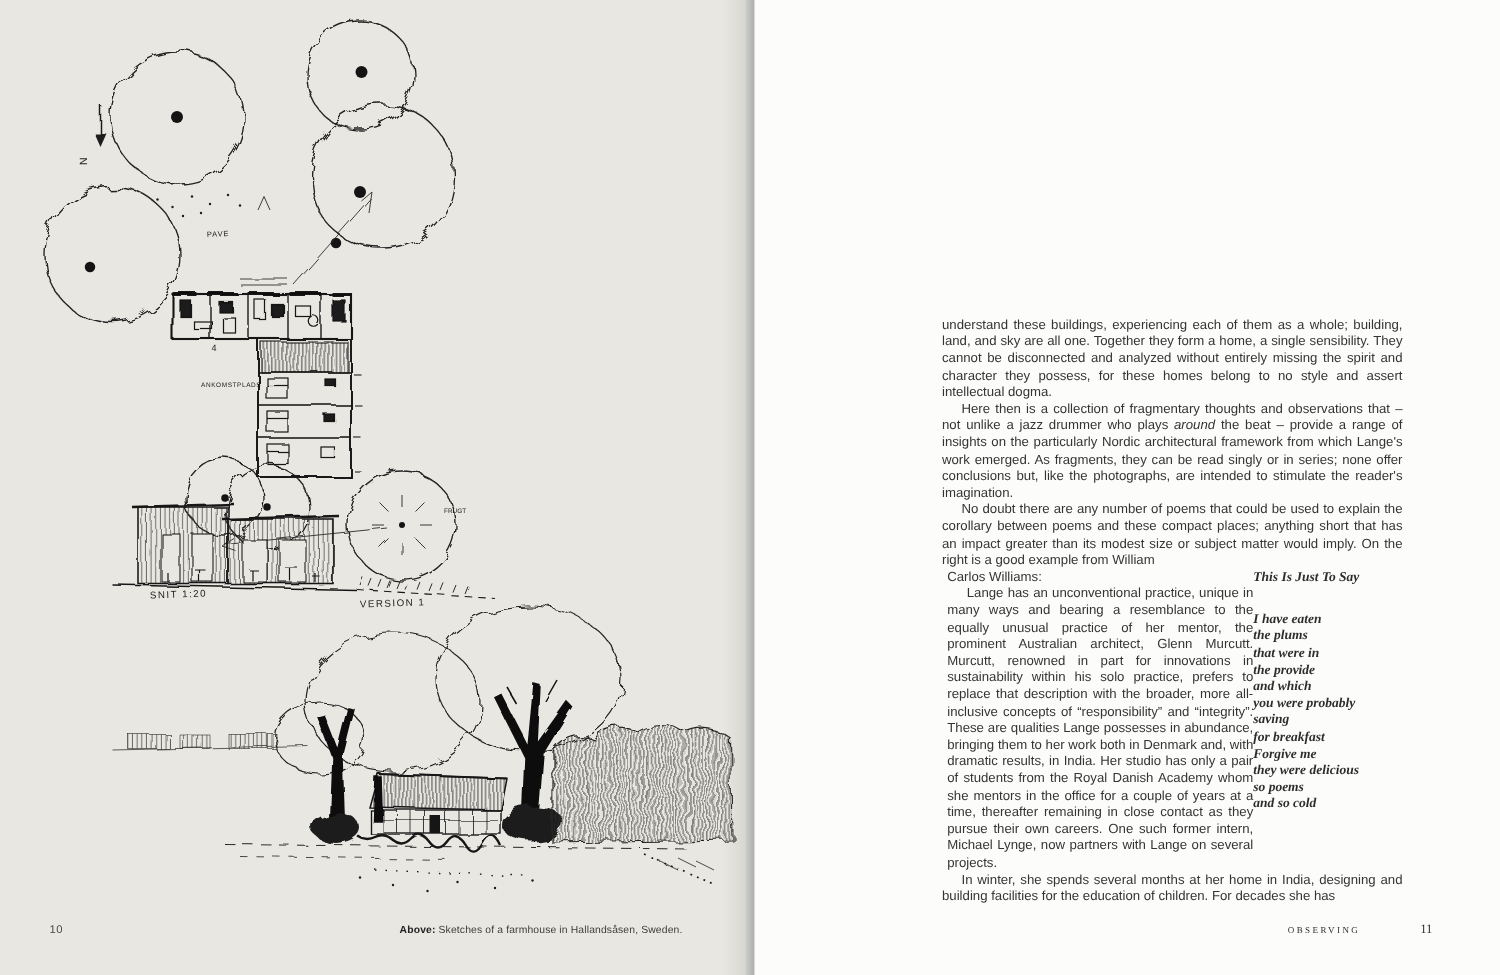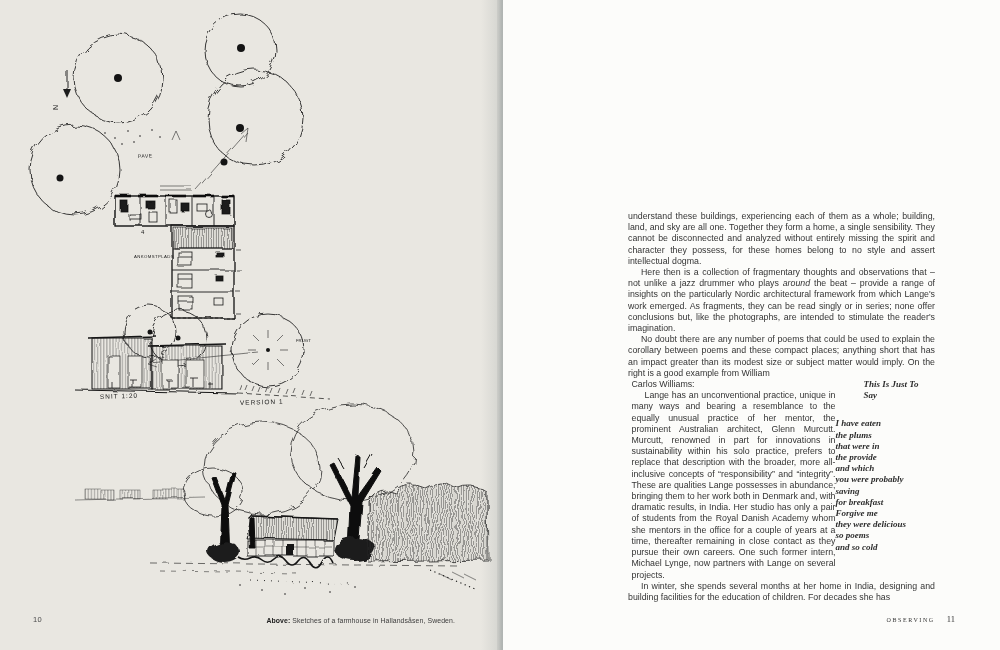--- a/index.html
+++ b/index.html
@@ -30,23 +30,23 @@
   .opening{display:flex;}
   .observing-heading{flex:0 0 100px;font-family:"Liberation Serif",serif;
     font-variant:small-caps;text-transform:lowercase;font-size:11px;
     letter-spacing:2px;color:#222;line-height:11.2px;}
   .intro-lines{flex:0 0 207px;text-align:justify;}
   .indent{text-indent:13px;}
   .cols{display:flex;justify-content:center;margin-top:0;}
   .col-main{width:204px;}
   .col-poem{width:96px;font-family:"Liberation Serif",serif;font-style:italic;
     font-weight:bold;color:#2d2d2d;font-size:9px;line-height:11.2px;}
-  .poem-title{margin-bottom:17px;margin-left:28px;}
+  .poem-title{margin-bottom:17px;}
   .em{font-style:italic;}
-  .footer-right{position:absolute;right:45px;bottom:26px;display:flex;align-items:flex-end;gap:12px;margin-left:38px;}
+  .footer-right{position:absolute;right:45px;bottom:26px;display:flex;align-items:flex-end;gap:40px;margin-left:38px;}
   .running-head{font-family:"Liberation Serif",serif;font-variant:small-caps;
     text-transform:lowercase;font-size:8.5px;letter-spacing:1.6px;color:#333;}
   .folio-right{font-family:"Liberation Serif",serif;font-size:8.5px;color:#333;}
 </style>
 </head>
 <body>
 
 <div class="spread">
 
   <div class="page-left">

